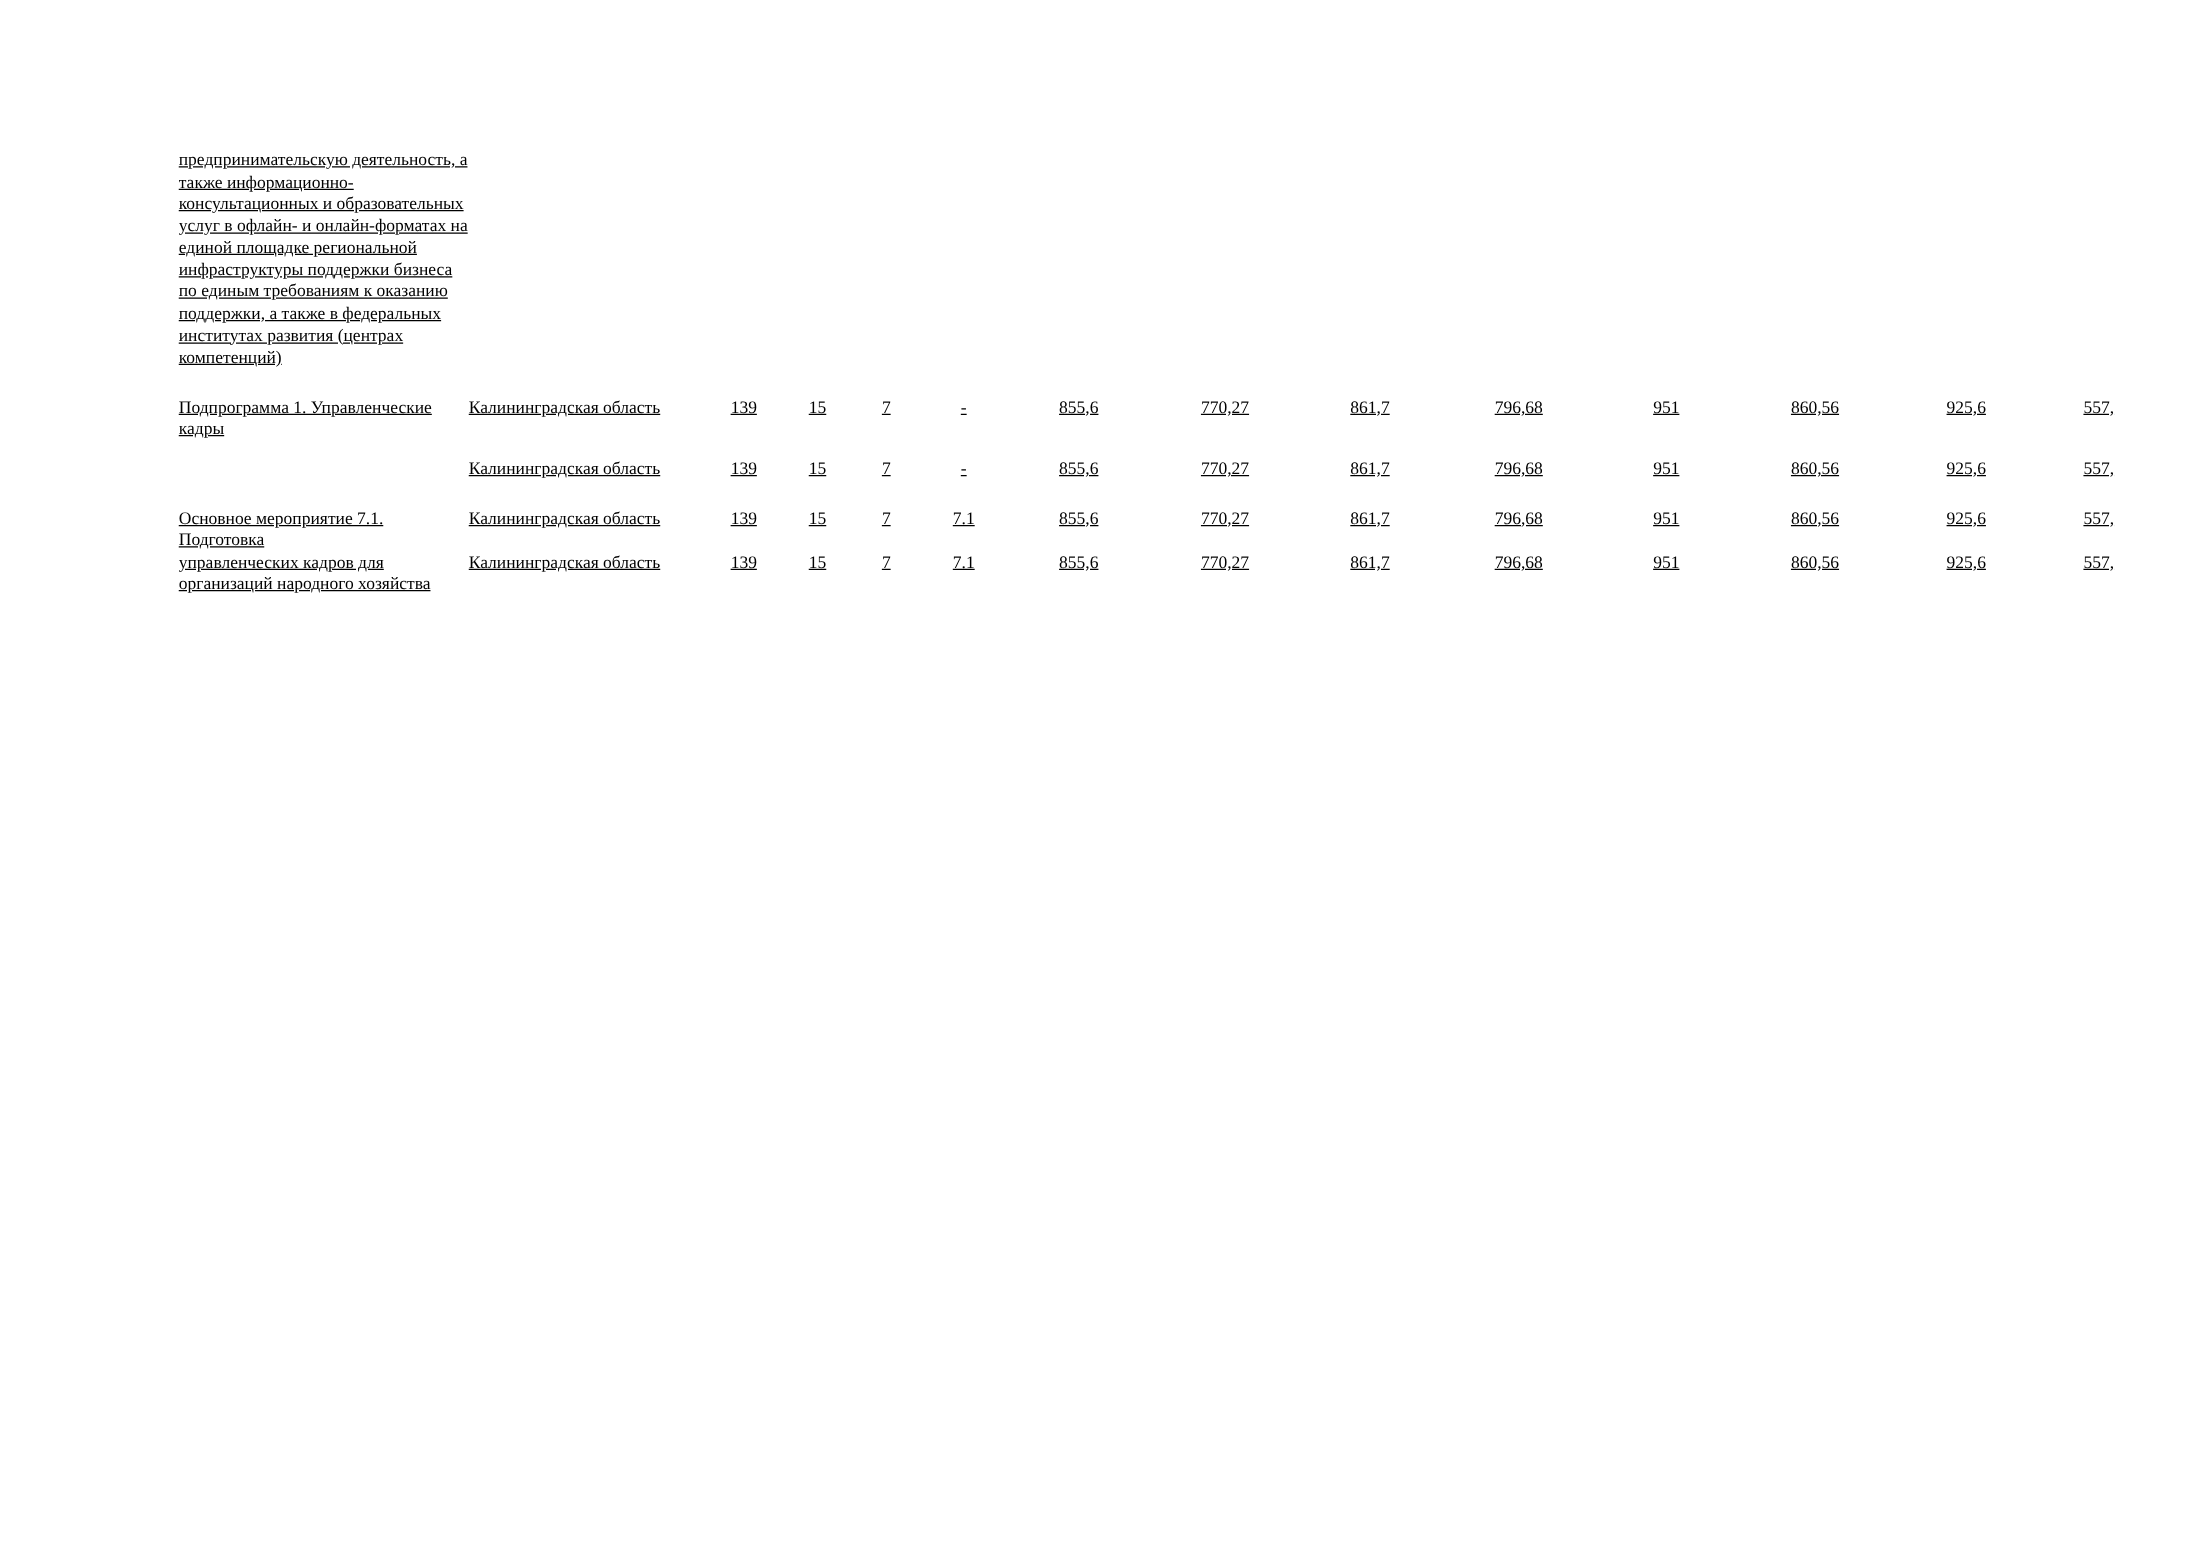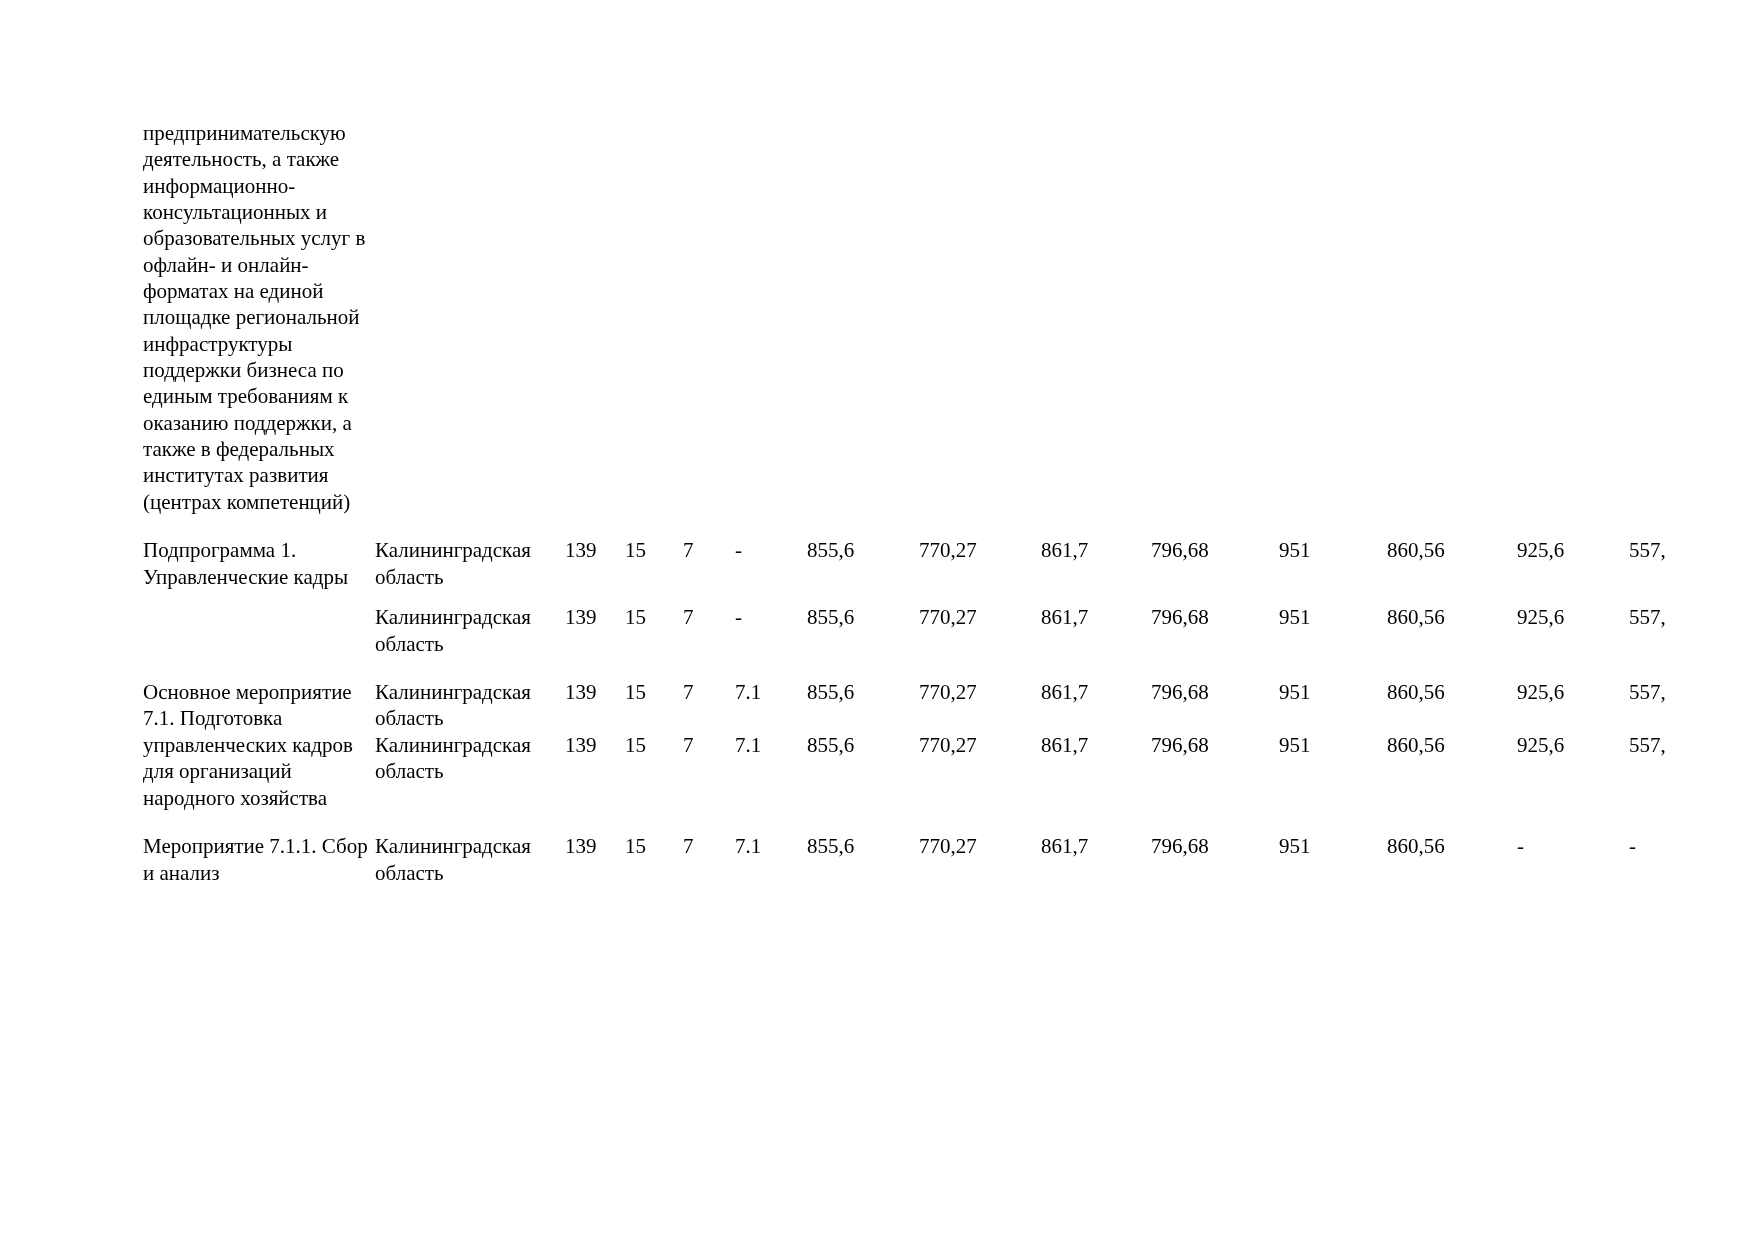--- a/index.html
+++ b/index.html
@@ -17,22 +17,23 @@
   .page {
     position: relative;
     width: 1754px;
     height: 1240px;
     box-sizing: border-box;
     padding: 120px 0 0 143px;
   }
   table.doc-table {
     border-collapse: collapse;
     table-layout: fixed;
-    font-size: 21px;
+    font-size: 14px;
     line-height: 1.26;
+    text-decoration: underline;
   }
   table.doc-table td {
     vertical-align: top;
     padding: 0 0 0 0;
     border: none;
     white-space: normal;
   }
   
   .c-name    { width: 232px; padding-right: 14px; }
   .c-region  { width: 190px; padding-right: 10px; }
@@ -42,21 +43,21 @@
   .c-n4      { width: 72px;  }
   .c-v1      { width: 112px; }
   .c-v2      { width: 122px; }
   .c-v3      { width: 110px; }
   .c-v4      { width: 128px; }
   .c-v5      { width: 108px; }
   .c-v6      { width: 130px; }
   .c-v7      { width: 112px; }
   .c-v8      { width: 100px; }
 
-  .num { text-align: left; }
+  .num { text-align: center; }
 
   
   tr.block-row > td { padding-bottom: 0; }
   tr.spacer-row > td { height: 22px; line-height: 22px; font-size: 1px; }
   tr.spacer-small > td { height: 14px; line-height: 14px; font-size: 1px; }
 
   .cell-text { display: block; }
   .tall-cell { line-height: 1.255; }
 </style>
 </head>
@@ -179,33 +180,17 @@
         <td class="num">951</td>
         <td class="num">860,56</td>
         <td class="num">925,6</td>
         <td class="num">557,</td>
       </tr>
 
       <tr class="spacer-row">
         <td colspan="14"></td>
       </tr>
 
-      <tr class="block-row">
-        <td>Мероприятие 7.1.1. Сбор и анализ</td>
-        <td>Калининградская область</td>
-        <td class="num">139</td>
-        <td class="num">15</td>
-        <td class="num">7</td>
-        <td class="num">7.1</td>
-        <td class="num">855,6</td>
-        <td class="num">770,27</td>
-        <td class="num">861,7</td>
-        <td class="num">796,68</td>
-        <td class="num">951</td>
-        <td class="num">860,56</td>
-        <td class="num">-</td>
-        <td class="num">-</td>
-      </tr>
 
     </tbody>
   </table>
 
 </div>
 
 </body></html>

